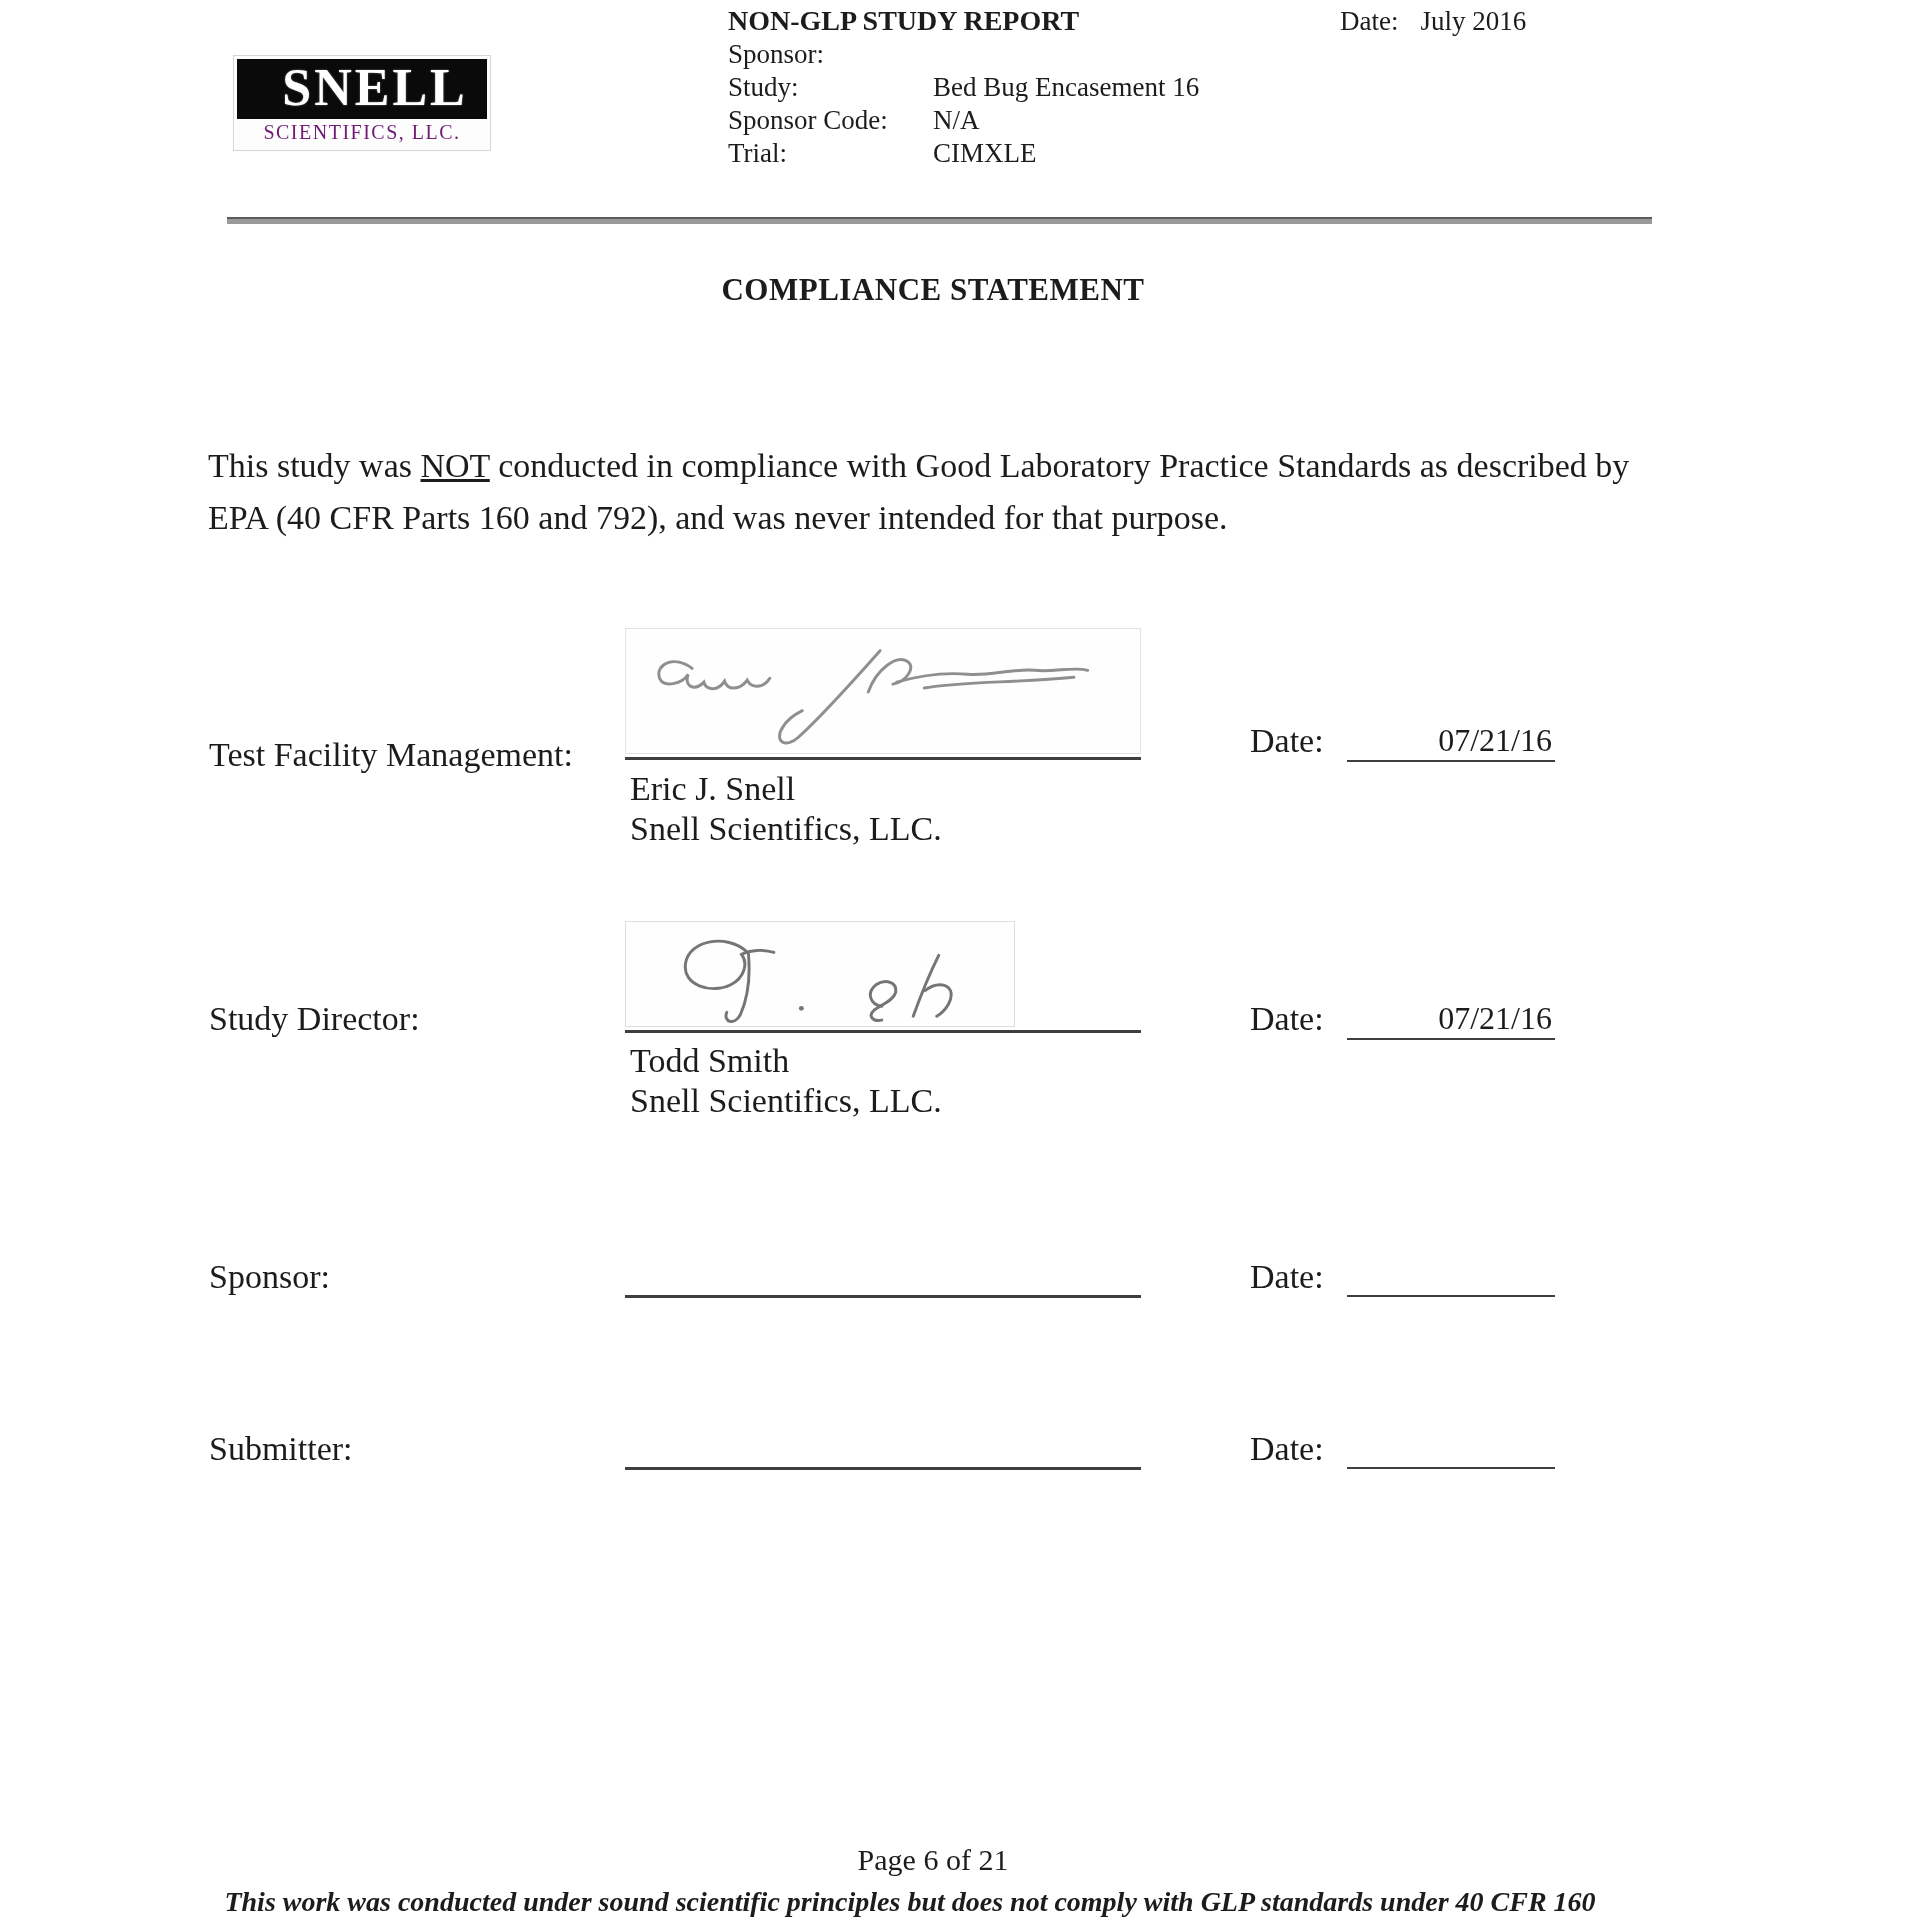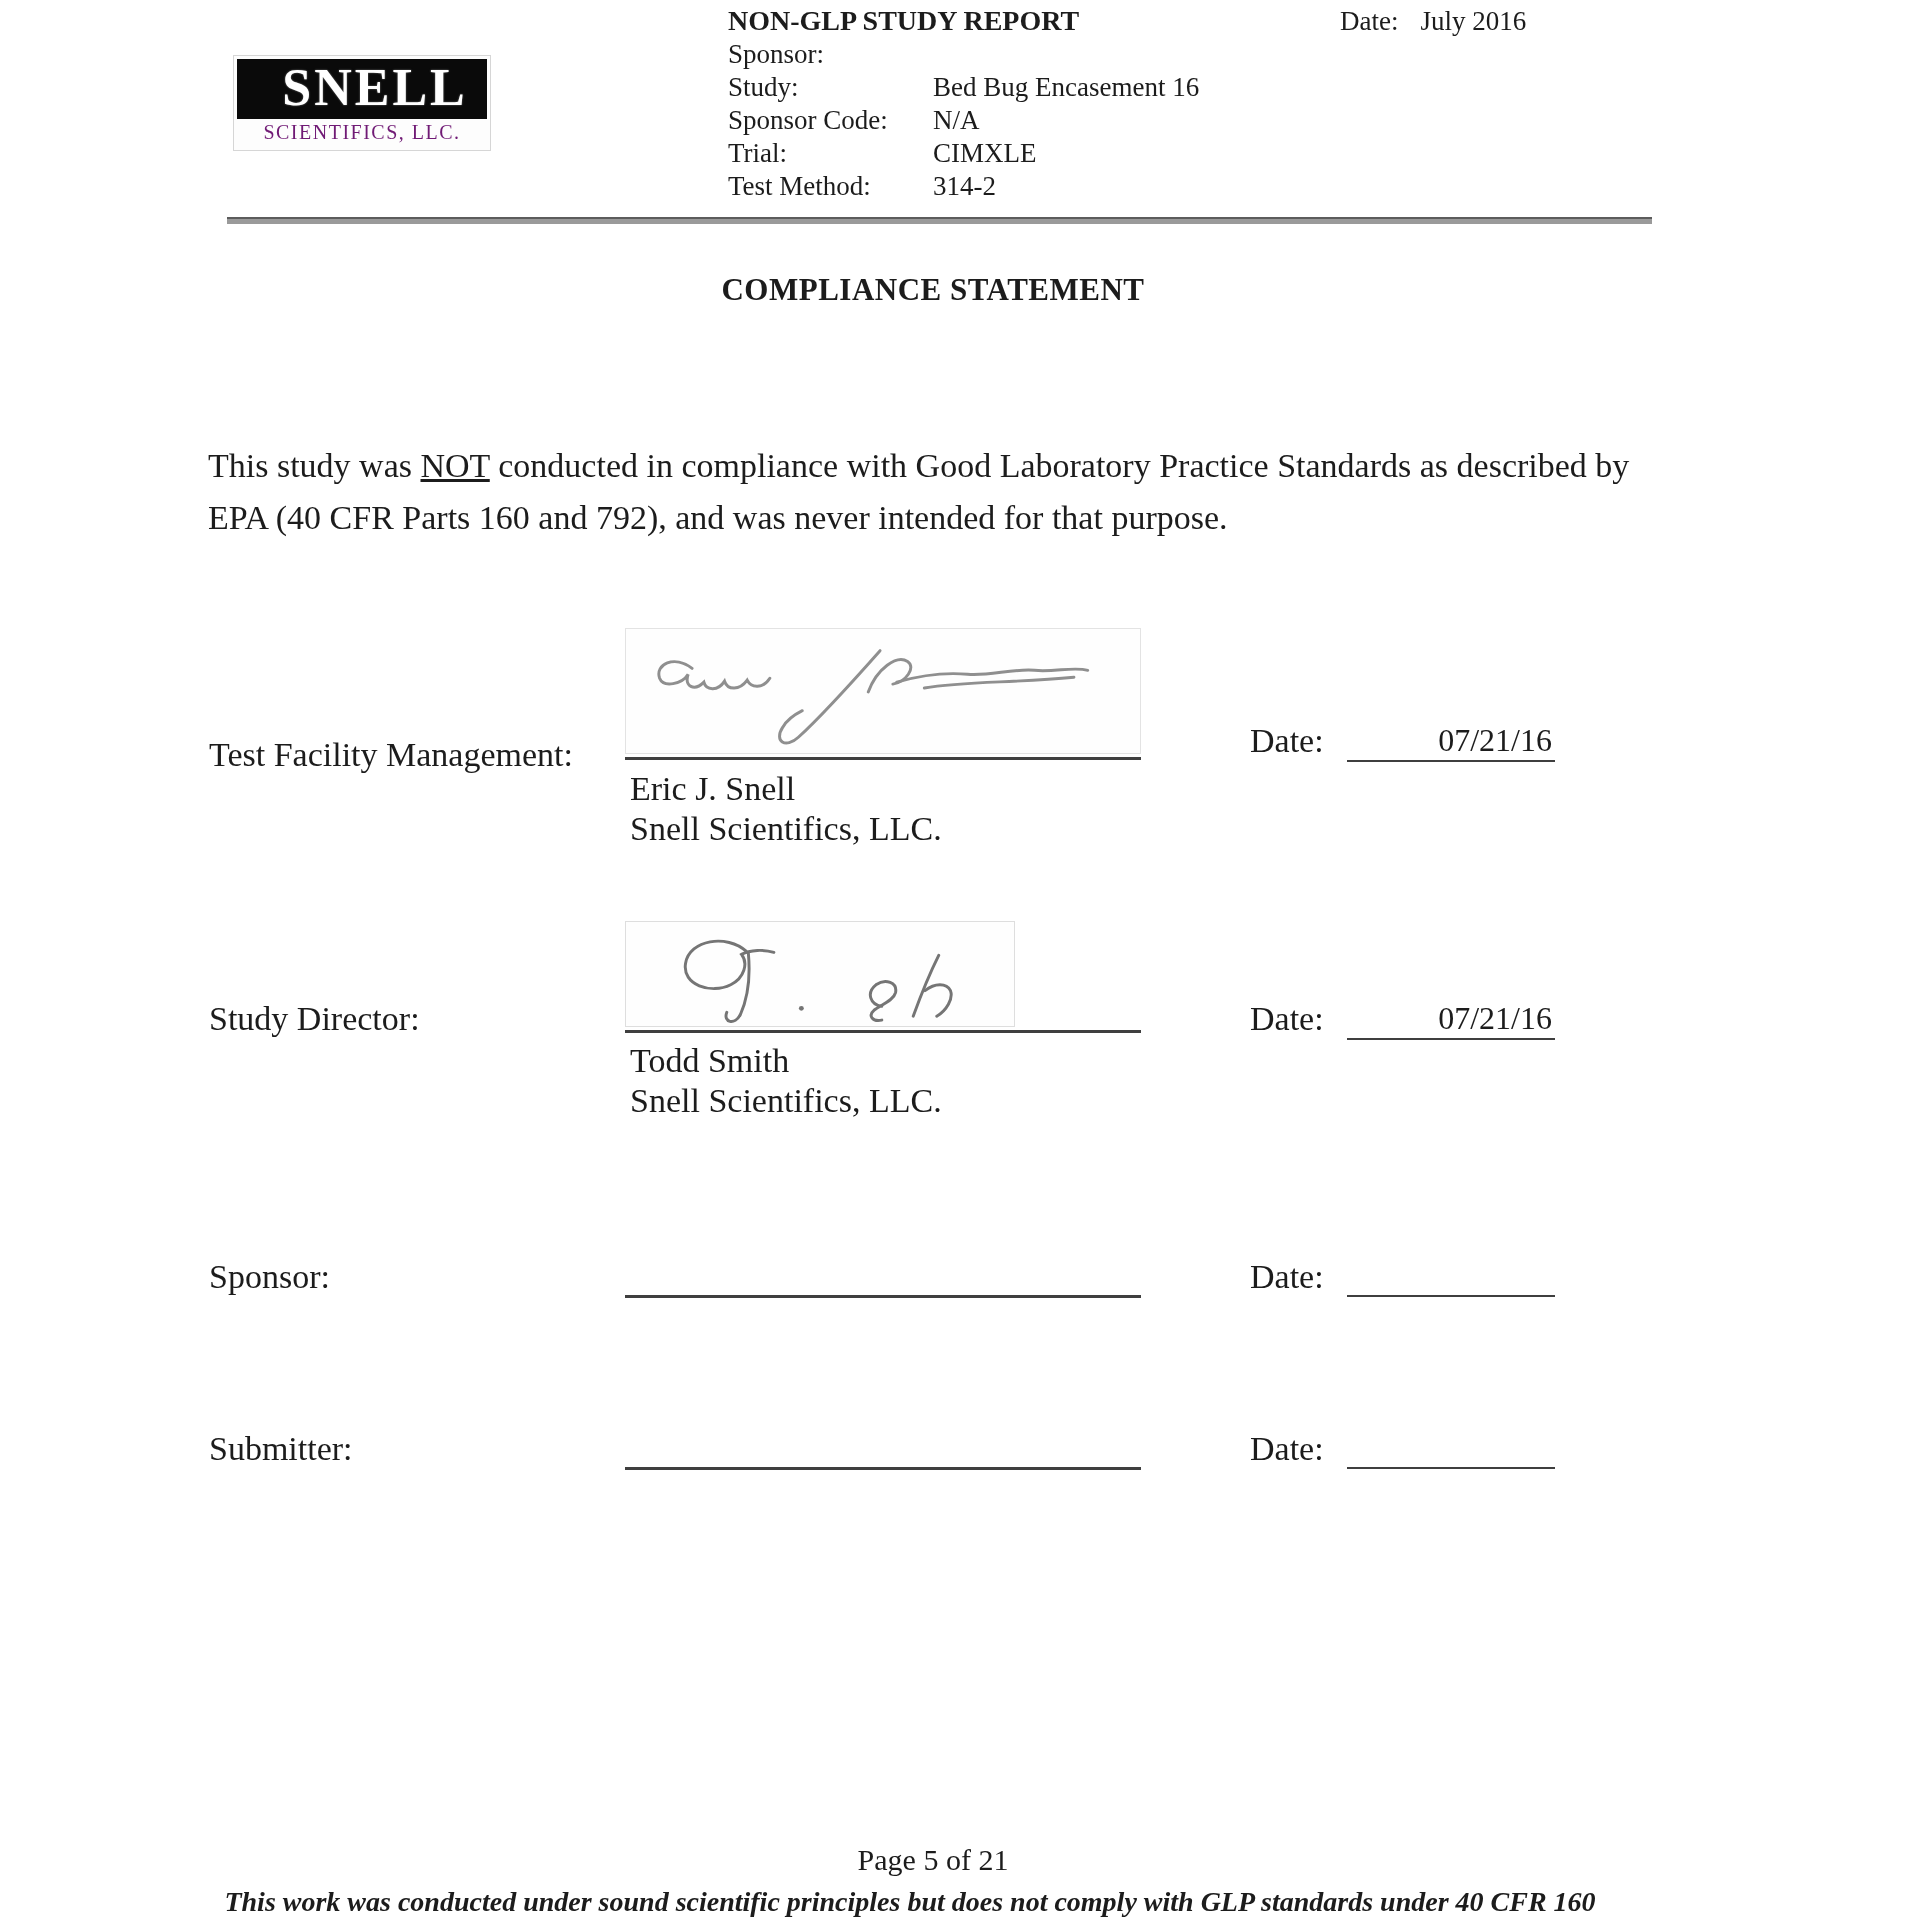--- a/index.html
+++ b/index.html
@@ -74,24 +74,20 @@
       <span class="val">Bed Bug Encasement 16</span>
     </div>
     <div class="hdr-row">
       <span class="lbl">Sponsor Code:</span>
       <span class="val">N/A</span>
     </div>
     <div class="hdr-row">
       <span class="lbl">Trial:</span>
       <span class="val">CIMXLE</span>
     </div>
-    <div class="hdr-row">
-      <span class="lbl">Test Method:</span>
-      <span class="val">314-2</span>
-    </div>
   </div>
 
   <div class="hdr-date">
     <span>Date:</span>
     <span>July 2016</span>
   </div>
 
   <div class="rule"></div>
 
   <h1 class="doc-title">COMPLIANCE STATEMENT</h1>
@@ -147,16 +143,16 @@
     <div class="date-line" style="top:37px;"></div>
   </section>
 
   <section class="sig-row" style="top:1430px;height:60px;font-family:Liberation Serif, serif;">
     <div class="sig-label" style="top:0;">Submitter:</div>
     <div class="sig-line" style="top:37px;"></div>
     <div class="date-label" style="top:0;">Date:</div>
     <div class="date-line" style="top:37px;"></div>
   </section>
 
-  <div class="page-num">Page 5 of 21</div>
+  <div class="page-num">Page 6 of 21</div>
   <div class="disclaimer">This work was conducted under sound scientific principles but does not comply with GLP standards under 40 CFR 160</div>
 
 </div>
 
 </body></html>

